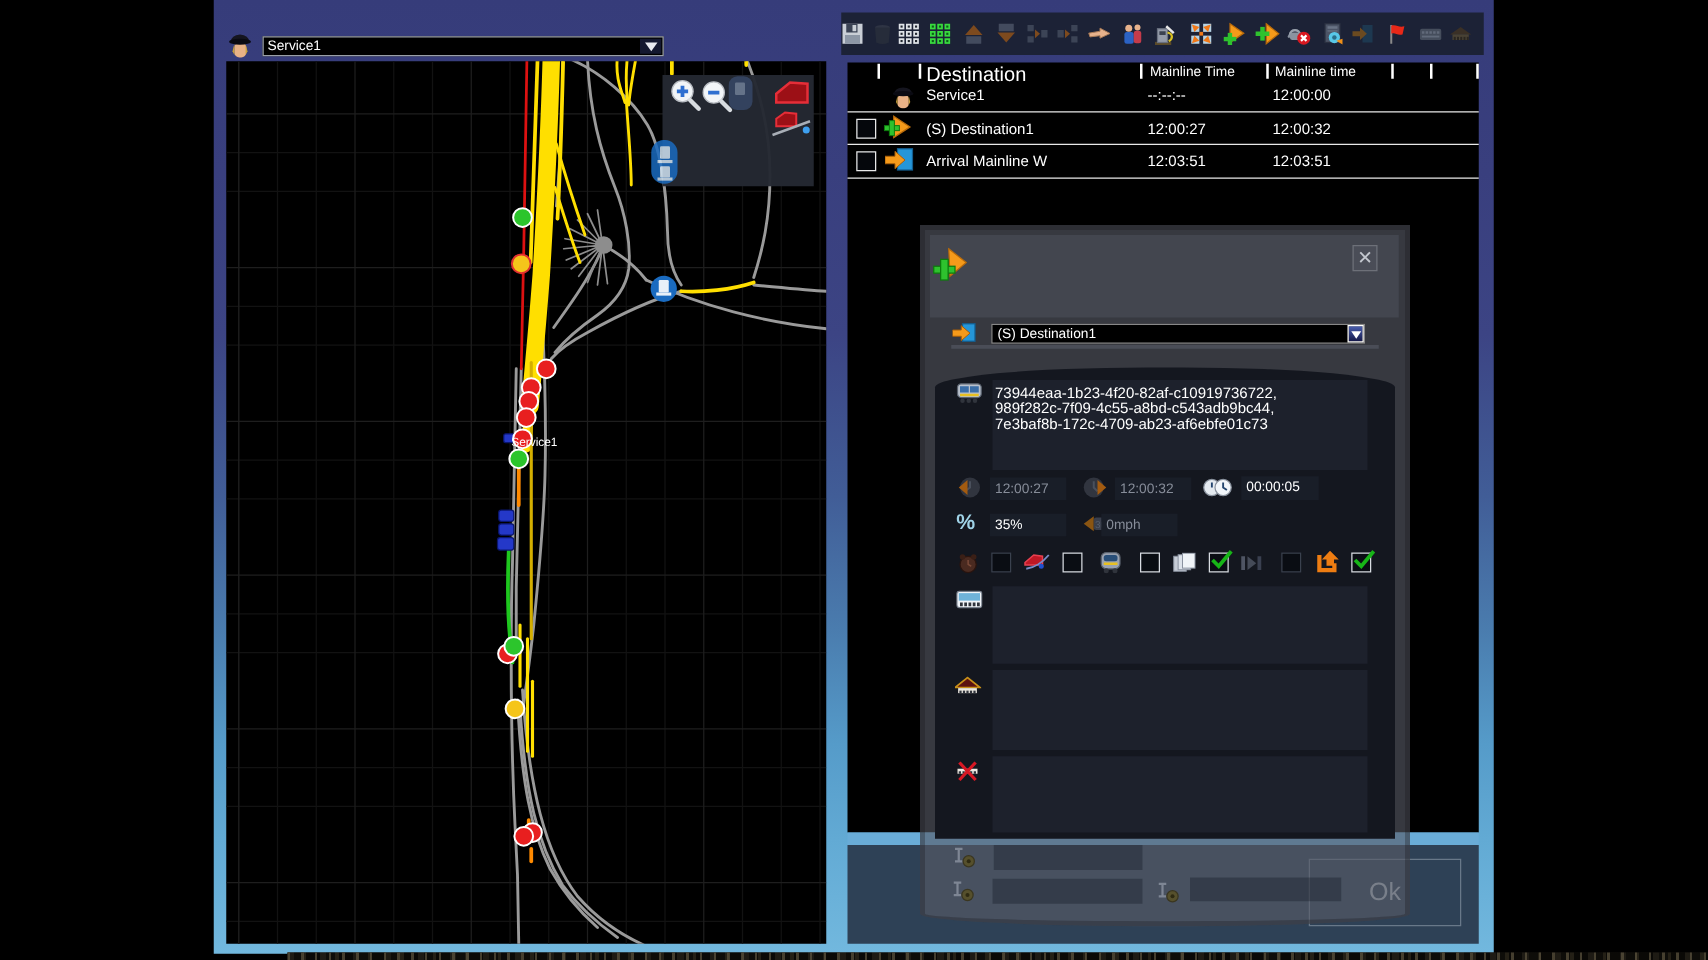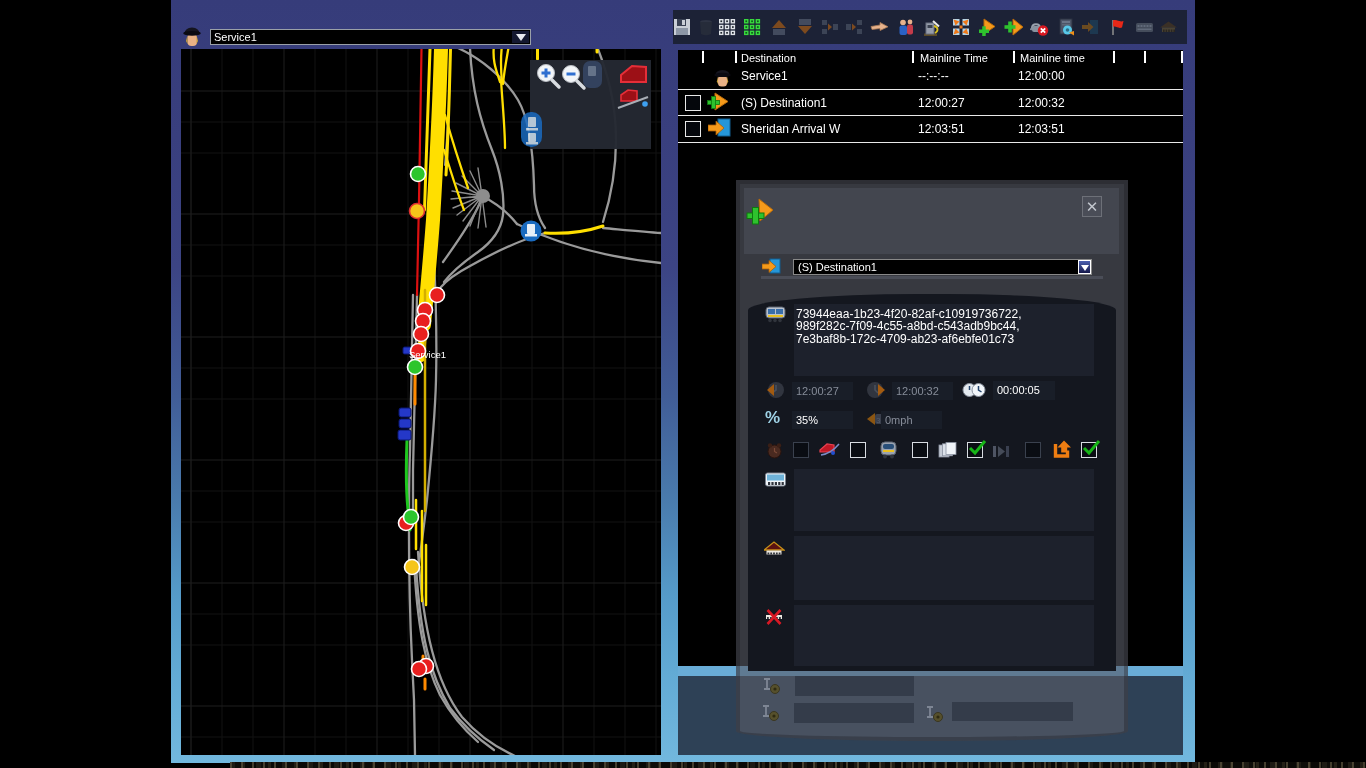--- a/index.html
+++ b/index.html
@@ -346,41 +346,42 @@
             <rect x="6.6" y="11.5" width="1.6" height="2.5"></rect>
             <rect x="9.2" y="11.5" width="1.6" height="2.5"></rect>
             <rect x="11.8" y="11.5" width="1.6" height="2.5"></rect>
             <rect x="14.4" y="11.5" width="1.6" height="2.5"></rect>
           </g>
         </svg></span>
   </div>
   <div id="rightpanel"></div>
   <div class="abs" style="left:678px;top:666px;width:505px;height:10px;background:#69acd7;"></div>
   <div id="bottompanel"></div>
+  <div id="okbtn">Ok</div>
   <div id="texture"></div>
   <div id="svccombo">Service1<span class="arr"></span></div>
   <div class="icon" id="avatar1" style="left:182px;top:24px;">
     <svg width="20" height="24">
         <rect x="5.5" y="10" width="9.5" height="12" rx="4" fill="#e9b286"></rect>
         <path d="M4,17 L5.5,11 L5.5,20 Z" fill="#caa23a"></path>
         <path d="M16,17 L14.5,11 L14.5,20 Z" fill="#caa23a"></path>
         <path d="M2.5,9.5 Q3,4 10,3.5 Q17,4 17.5,9.5 Q14,7.6 10,7.8 Q6,7.6 2.5,9.5 Z" fill="#15151f"></path>
         <ellipse cx="10" cy="9.3" rx="8.8" ry="2.4" fill="#0a0a12"></ellipse>
       </svg>
   </div>
 
   <div class="trow" style="top:51px;height:12px;">
     <span class="tick" style="left:24px;"></span>
       <span class="tick" style="left:57px;"></span>
     <span class="tick" style="left:234px;"></span>
       <span class="tick" style="left:335px;"></span>
     <span class="tick" style="left:435px;"></span>
       <span class="tick" style="left:466px;"></span>
     <span class="tick" style="left:503px;"></span>
-    <span class="ttxt" style="left:63px;font-size:11px;top:1px;">Destination</span>
+    <span class="ttxt" style="left:63px;font-size:16px;top:1px;">Destination</span>
     <span class="ttxt" style="left:242px;font-size:11px;top:1px;">Mainline Time</span>
     <span class="ttxt" style="left:342px;font-size:11px;top:1px;">Mainline time</span>
   </div>
   <div class="trow" style="top:63px;">
     <span class="icon" style="left:35px;top:4px;"><svg width="19" height="20">
           <rect x="5" y="8.5" width="9" height="11" rx="3.5" fill="#e9b286"></rect>
           <path d="M3.8,14.5 L5,9.5 L5,17 Z" fill="#caa23a"></path>
           <path d="M15.2,14.5 L14,9.5 L14,17 Z" fill="#caa23a"></path>
           <path d="M2.3,8 Q2.8,3.3 9.5,2.9 Q16.2,3.3 16.7,8 Q13.3,6.4 9.5,6.6 Q5.7,6.4 2.3,8 Z" fill="#15151f"></path>
           <ellipse cx="9.5" cy="7.9" rx="8.3" ry="2.1" fill="#0a0a12"></ellipse>
@@ -403,21 +404,21 @@
     <span class="ttxt" style="left:240px;">12:00:27</span>
     <span class="ttxt" style="left:340px;">12:00:32</span>
   </div>
   <div class="tsep" style="top:115px;"></div>
   <div class="trow" style="top:116px;">
     <span class="cbx"></span>
     <span class="icon" style="left:30px;top:2px;"><svg width="23" height="21">
           <rect x="10" y="1" width="12" height="17" fill="#2596d8" stroke="#135e90" stroke-width="1"></rect>
           <polygon points="0,7 8,7 8,3 16,10 8,17 8,13 0,13" fill="#f59a1a" stroke="#a85e08" stroke-width="0.8"></polygon>
         </svg></span>
-    <span class="ttxt" style="left:63px;">Sheridan Arrival W</span>
+    <span class="ttxt" style="left:63px;">Arrival Mainline W</span>
     <span class="ttxt" style="left:240px;">12:03:51</span>
     <span class="ttxt" style="left:340px;">12:03:51</span>
   </div>
   <div class="tsep" style="top:142px;"></div>
 
   <div id="dlg">
     <div id="dlghead"></div>
     <div class="icon" style="left:10px;top:18px;">
       <svg width="28" height="29">
           <polygon points="13,1 27,12 14,23" fill="#f59a1a" stroke="#b86a0a" stroke-width="1"></polygon>

